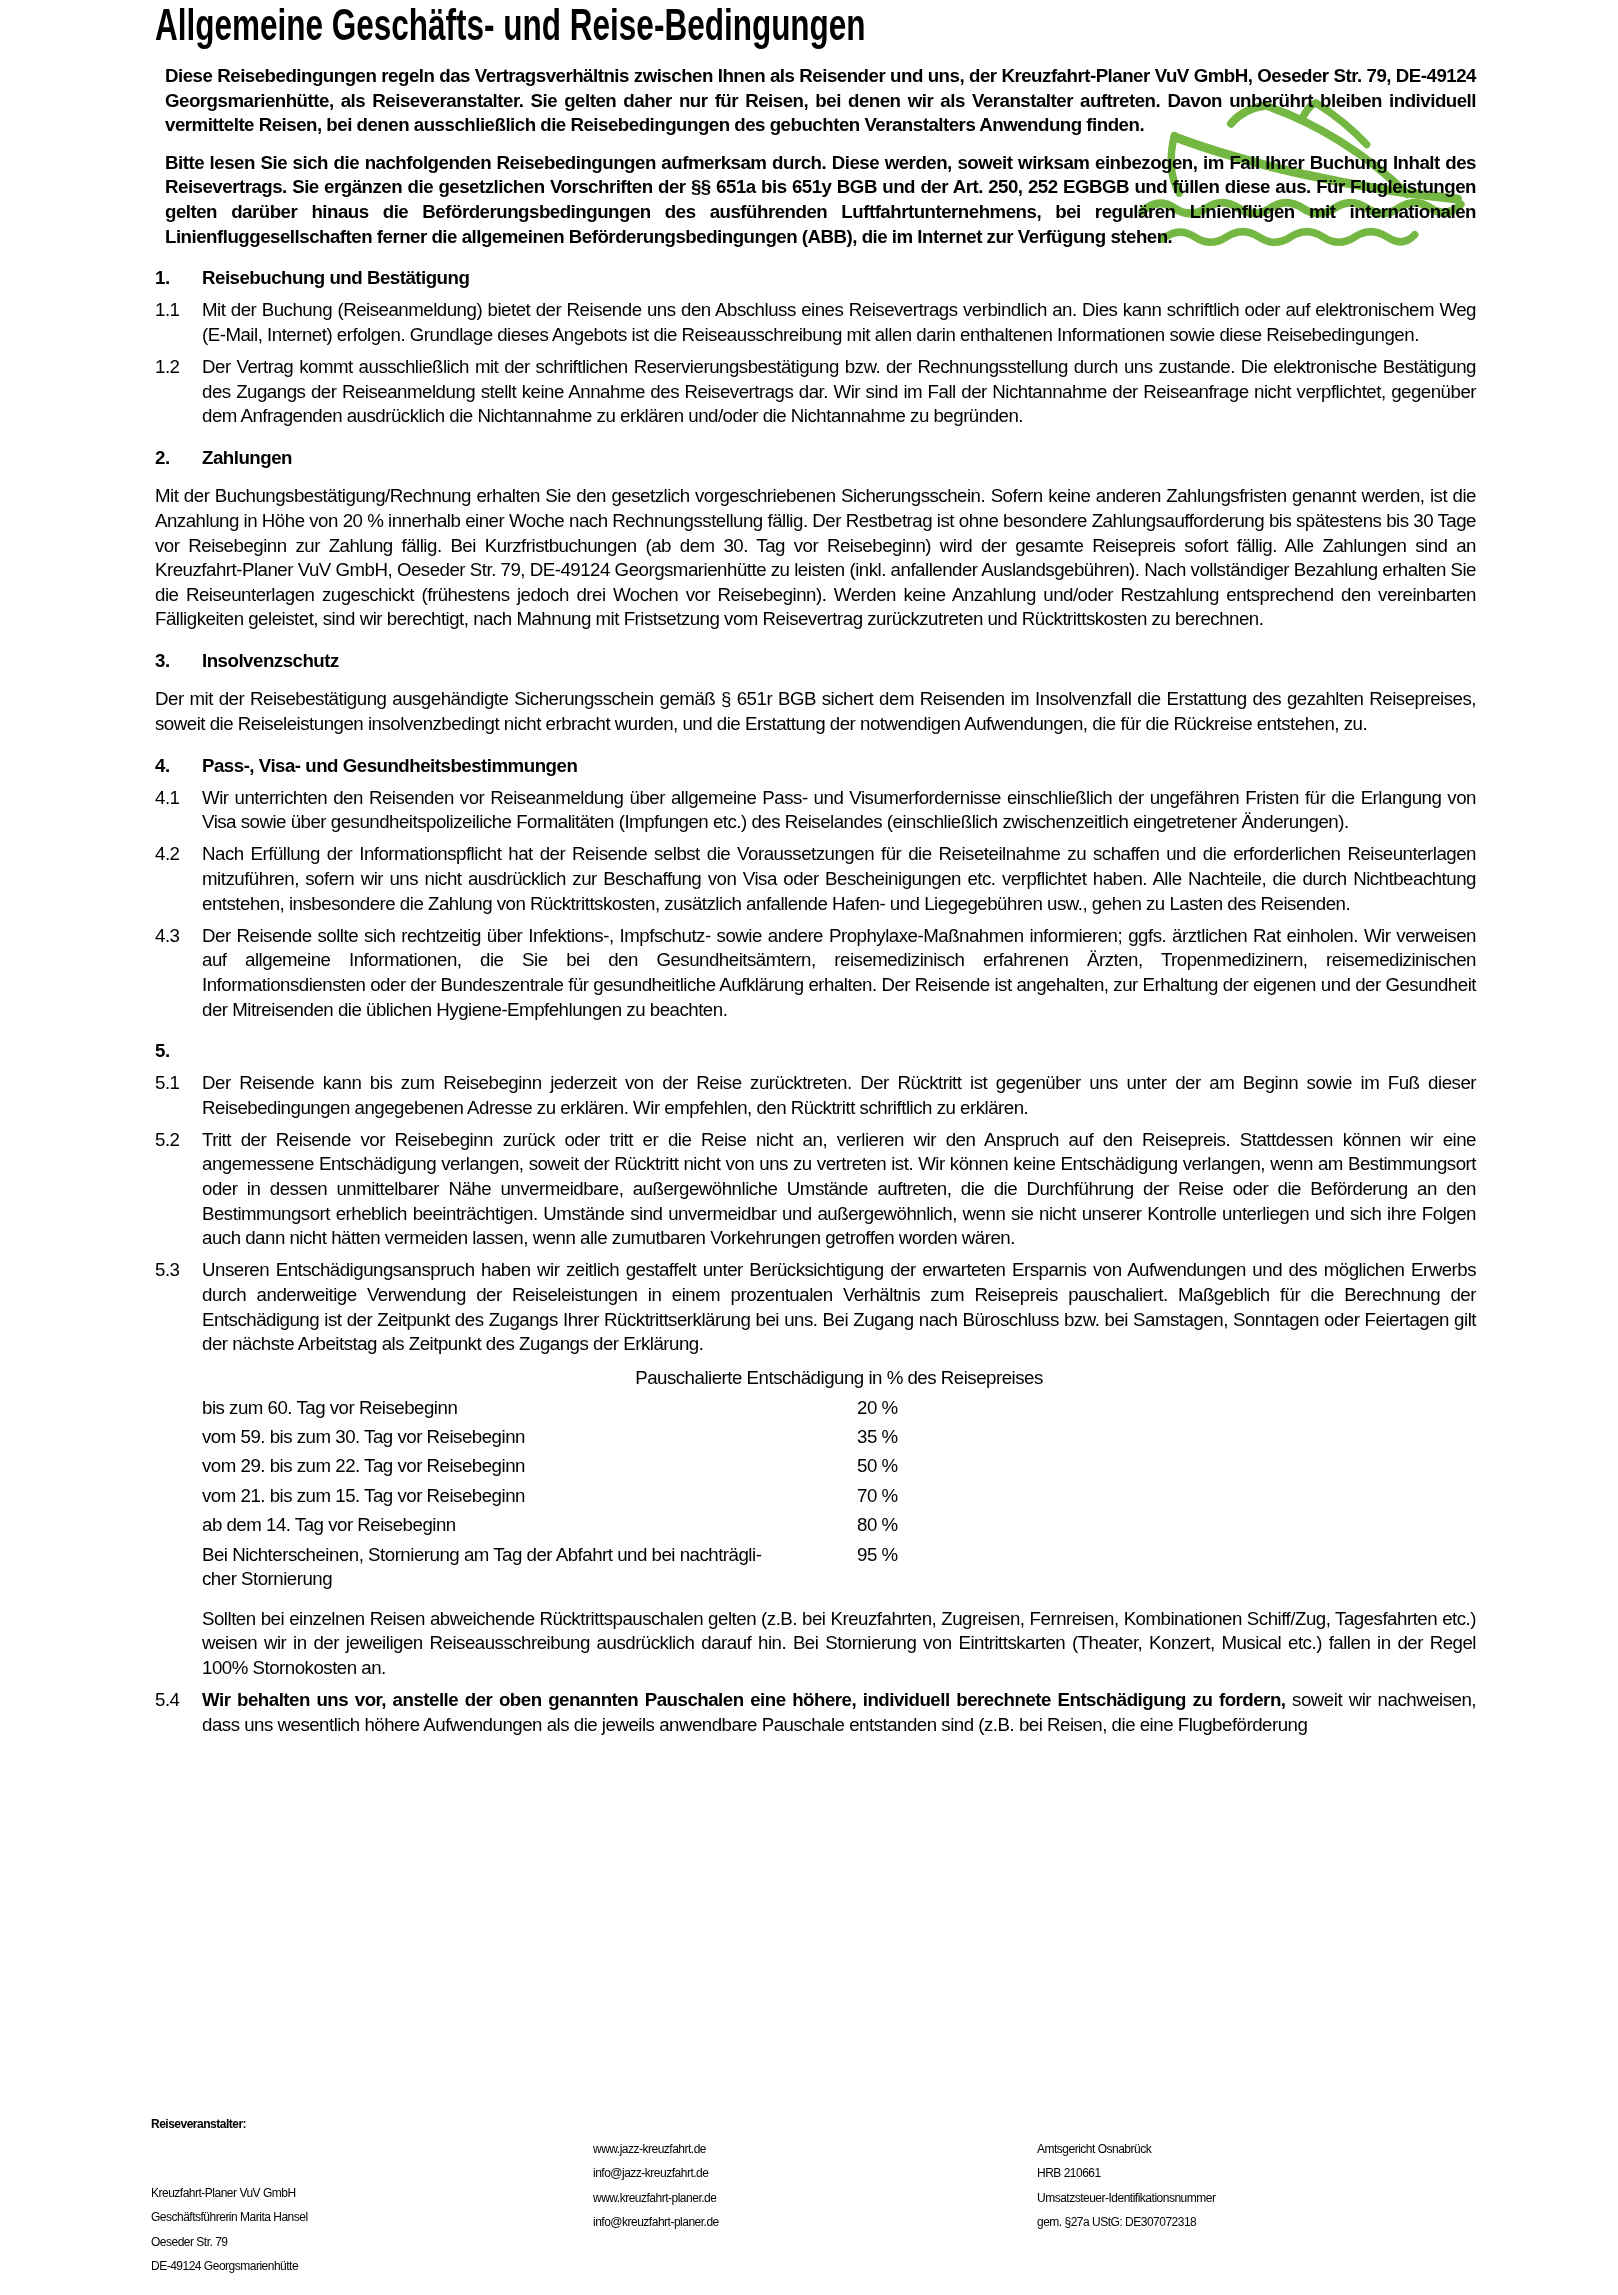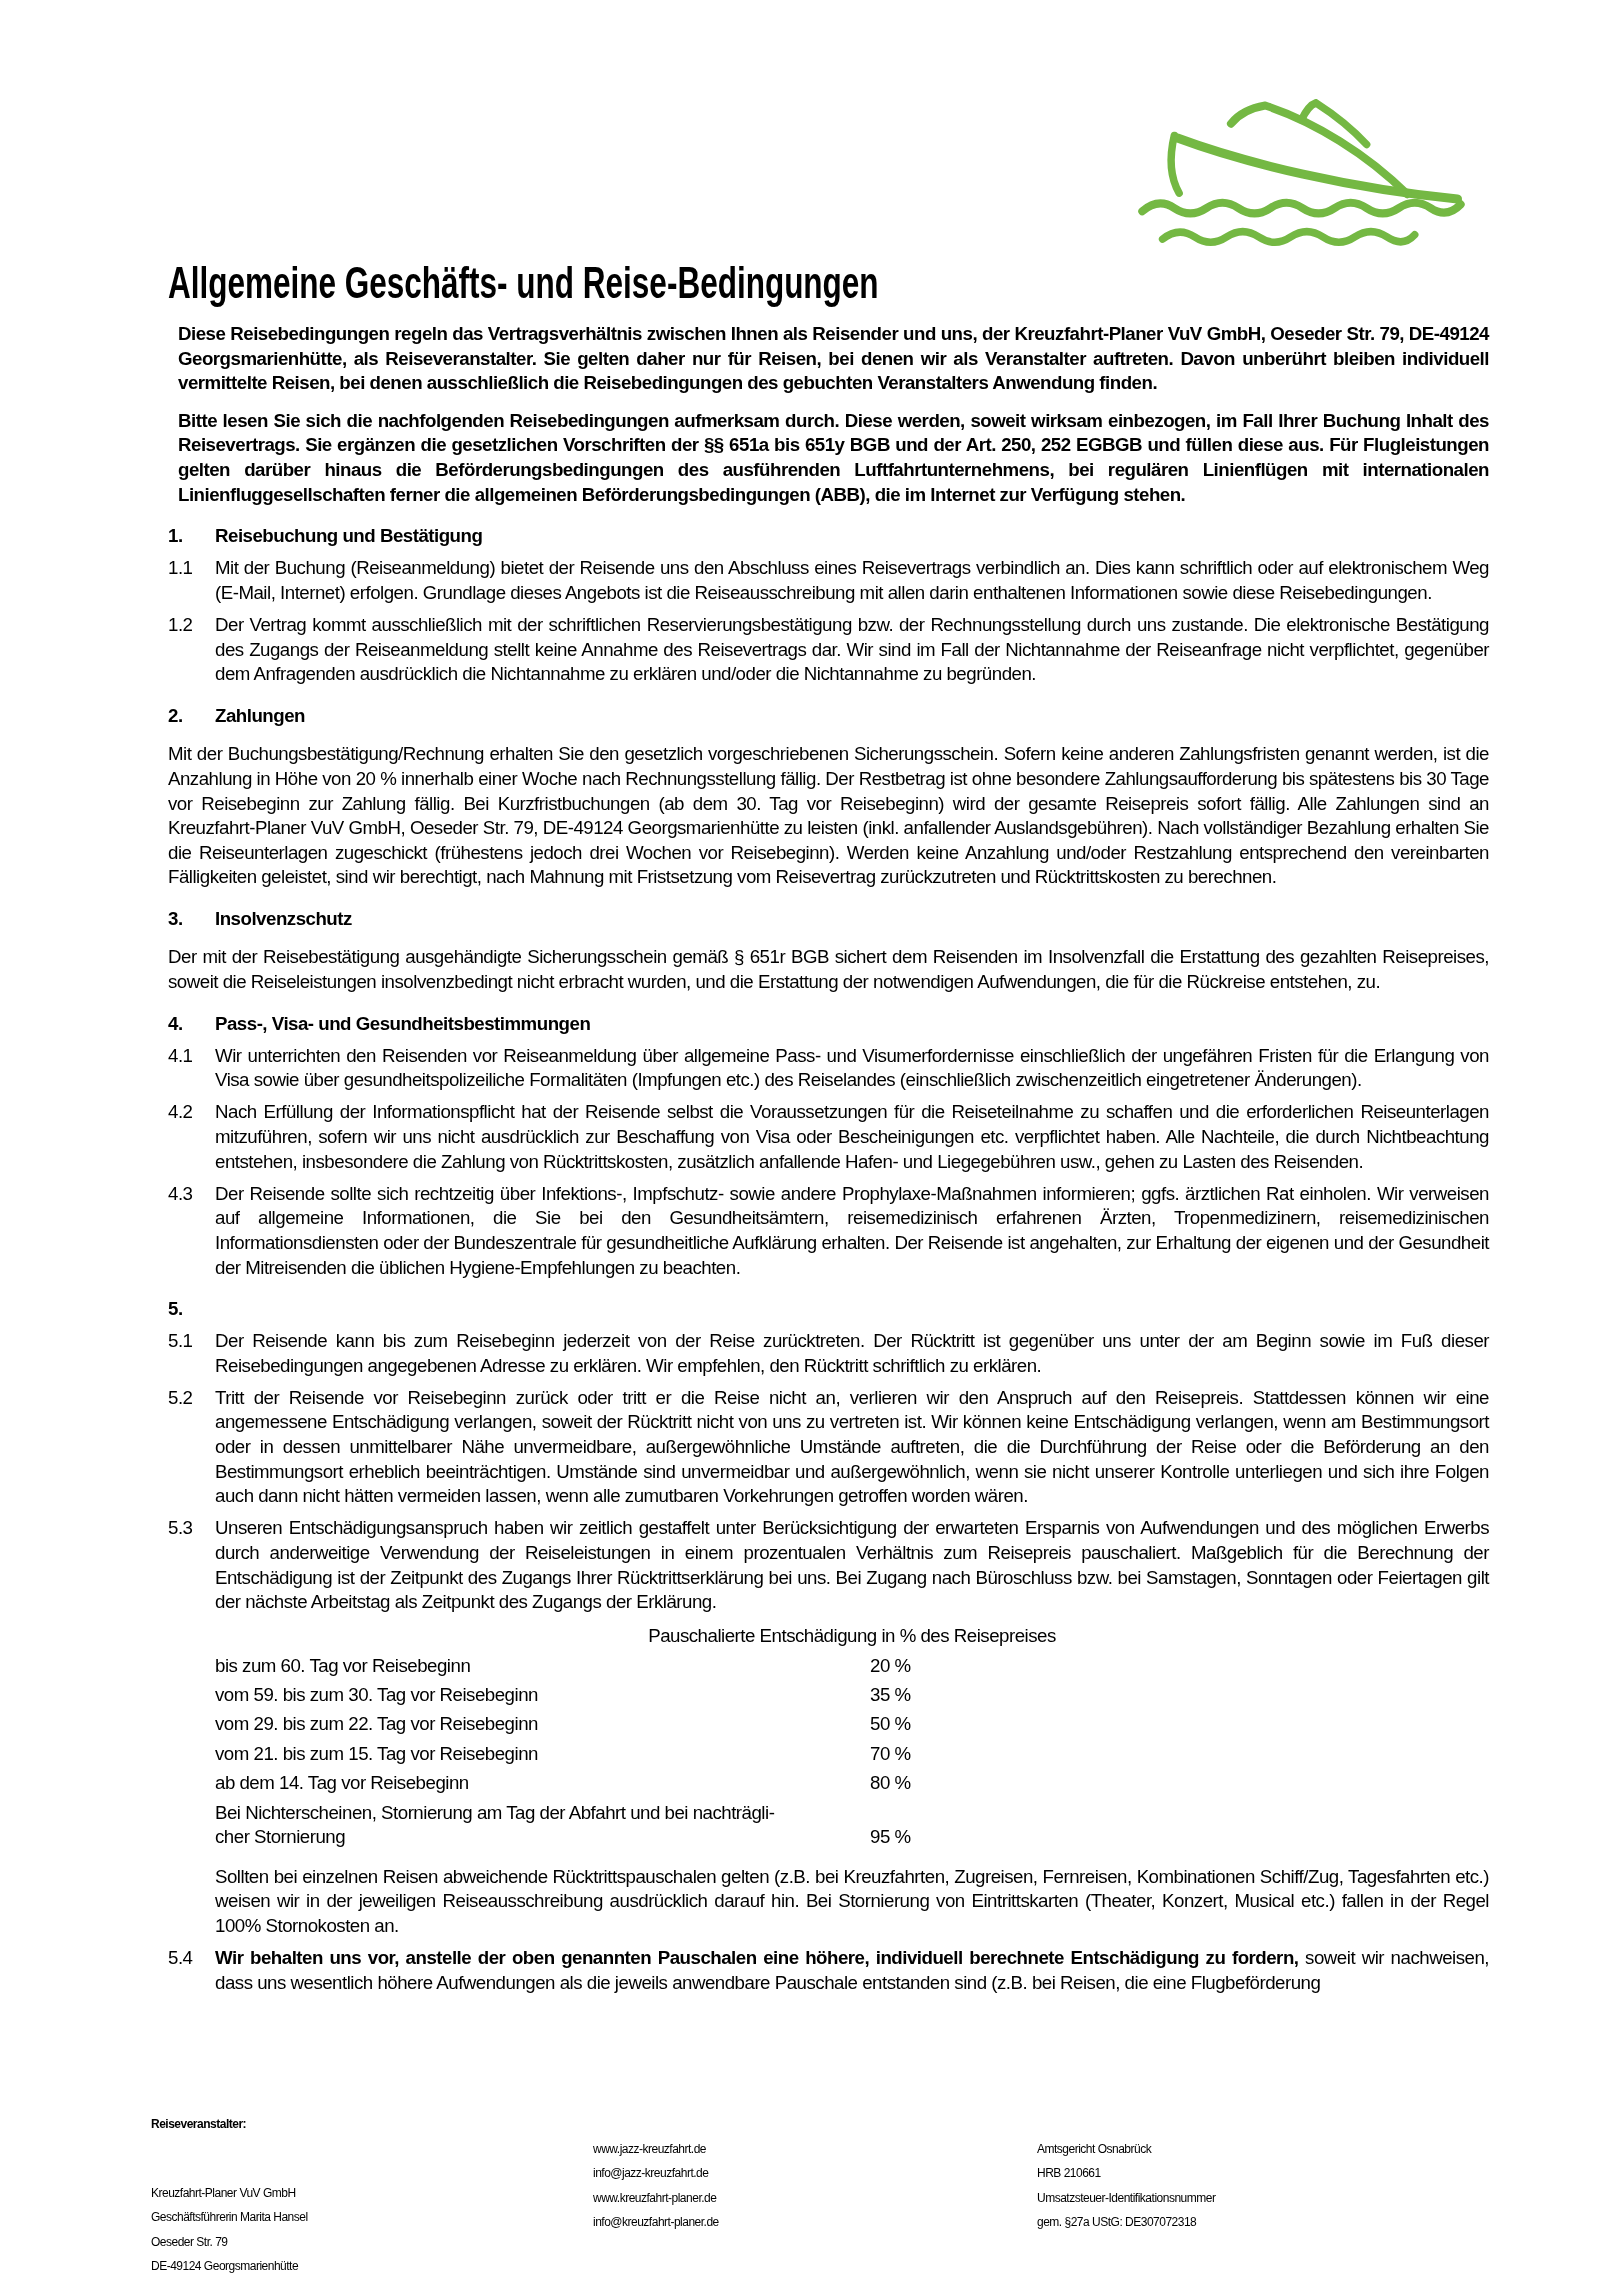--- a/index.html
+++ b/index.html
@@ -6,41 +6,40 @@
   .page{
     position:relative;
     width:1619px;height:2295px;
     background:#ffffff;
     overflow:hidden;
     font-family:"Liberation Sans","DejaVu Sans",sans-serif;
     color:#000;
   }
   .logo{position:absolute;left:1138px;top:99px;width:328px;height:153px;}
   .content{
-    position:absolute;left:168px;top:0;width:1321px;
+    position:absolute;left:155px;top:0;width:1321px;
     font-size:18.7px;line-height:24.6px;letter-spacing:-0.5px;
-    padding-top:258px;
   }
   .title{
     margin:0;
     font-size:45px;line-height:49px;font-weight:bold;letter-spacing:0;
     transform:scaleX(0.70);transform-origin:left center;
     white-space:nowrap;
   }
   p.intro{font-weight:bold;text-align:justify;margin:13px 0 0 10px;}
   p.intro.first{margin-top:15px;}
   .sec{display:flex;font-weight:bold;margin:17px 0 3.2px 0;}
   .sec .num{flex:0 0 47px;}
   .item{display:flex;margin:7.5px 0 0 0;}
   .item .num{flex:0 0 47px;}
   .item .ib{flex:1;text-align:justify;}
   .secbody{text-align:justify;margin:14px 0 0 0;}
   .b{font-weight:bold;}
   .cap{margin:9.6px 0 3.2px 47px;text-align:center;}
-  .trow{display:flex;align-items:flex-end;margin:4.8px 0 0 47px;}
+  .trow{display:flex;align-items:flex-start;margin:4.8px 0 0 47px;}
   .tlbl{width:655px;white-space:pre-line;}
   .tval{flex:0 0 auto;}
   .after{text-align:justify;margin:15px 0 0 47px;}
   .footer{
     position:absolute;left:151px;top:2112px;width:1321px;
     font-size:12px;line-height:24.6px;letter-spacing:-0.5px;
   }
   .fh{font-weight:bold;}
   .fcols{display:flex;}
   .fcol1{width:442px;margin-top:44px;}

